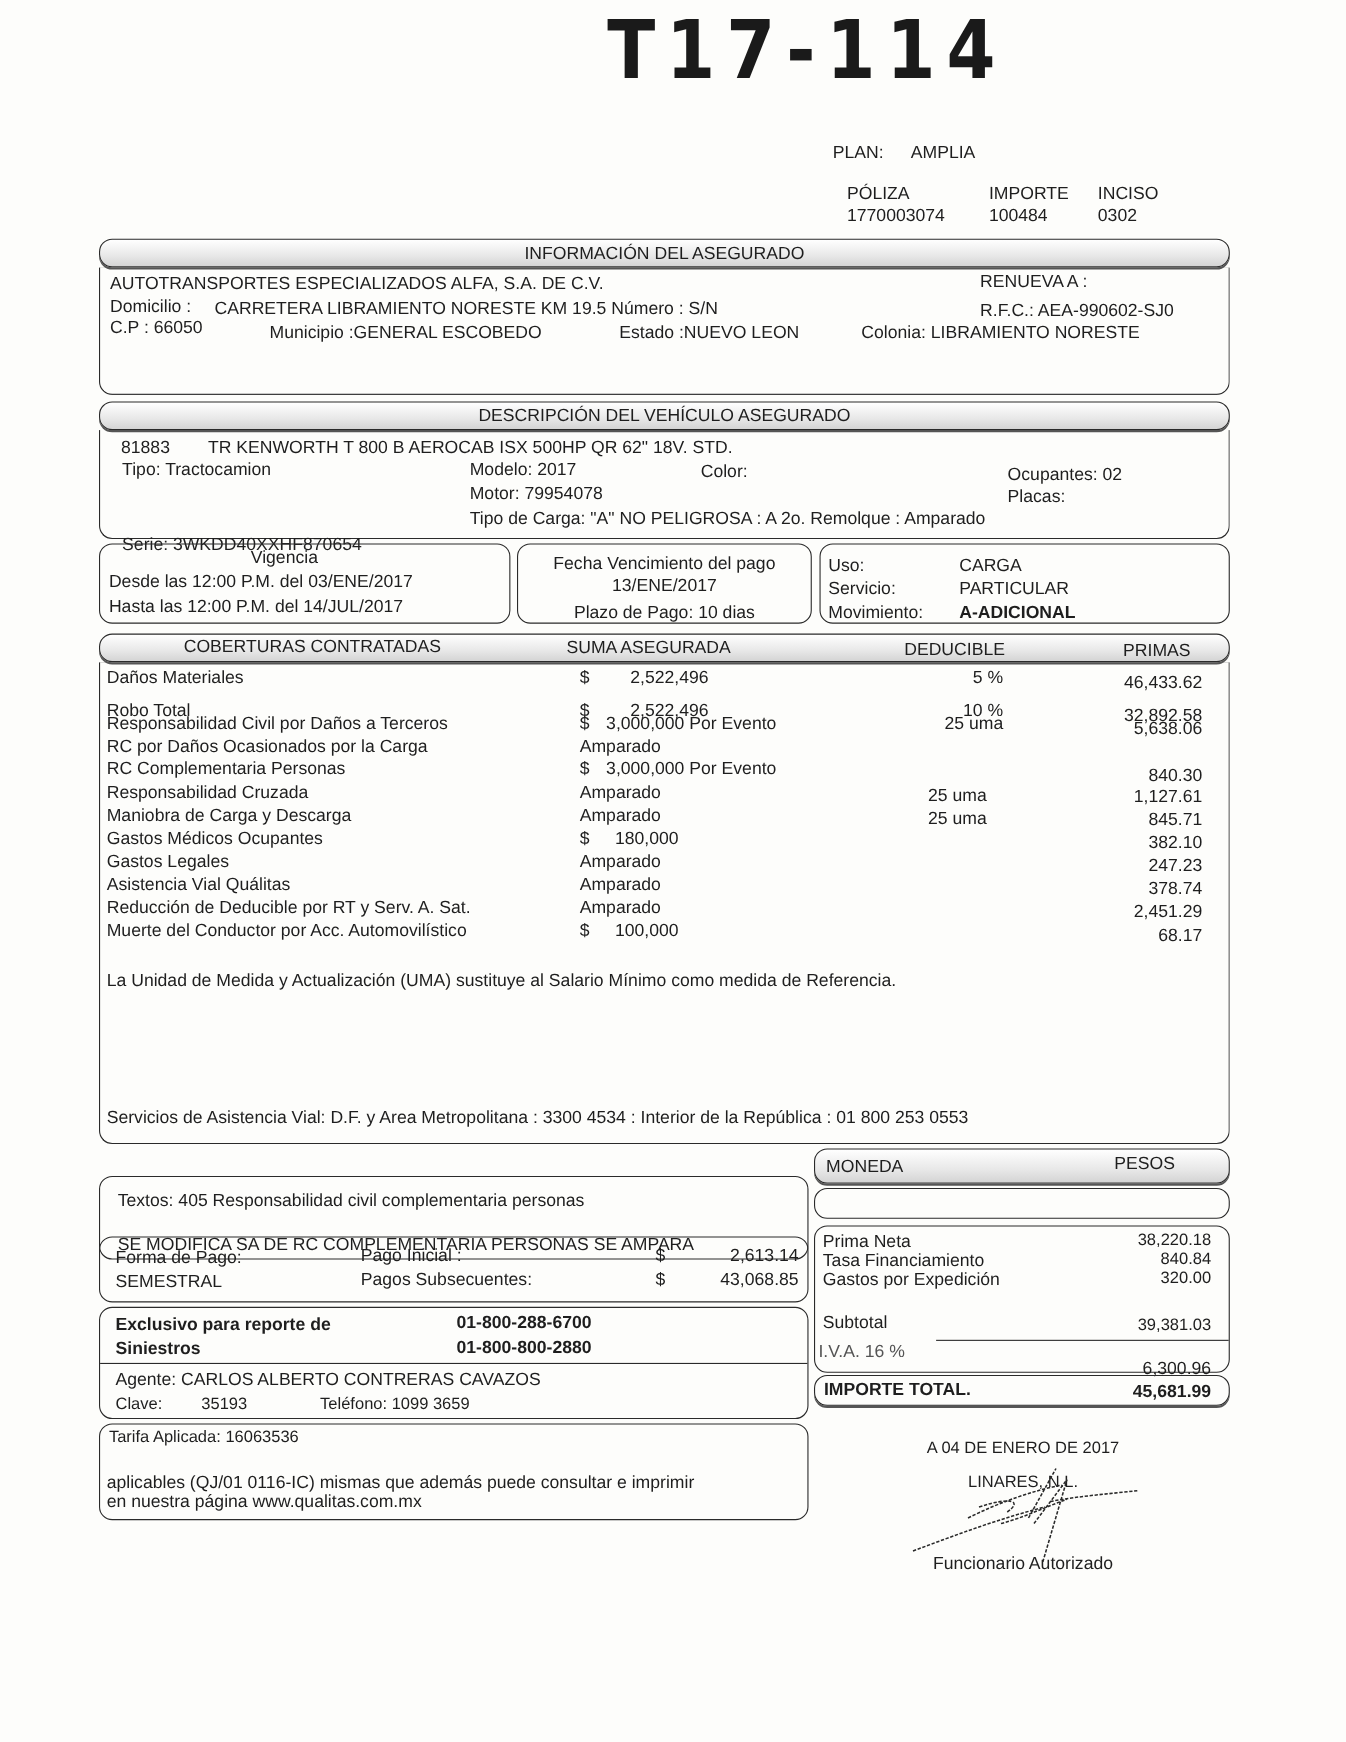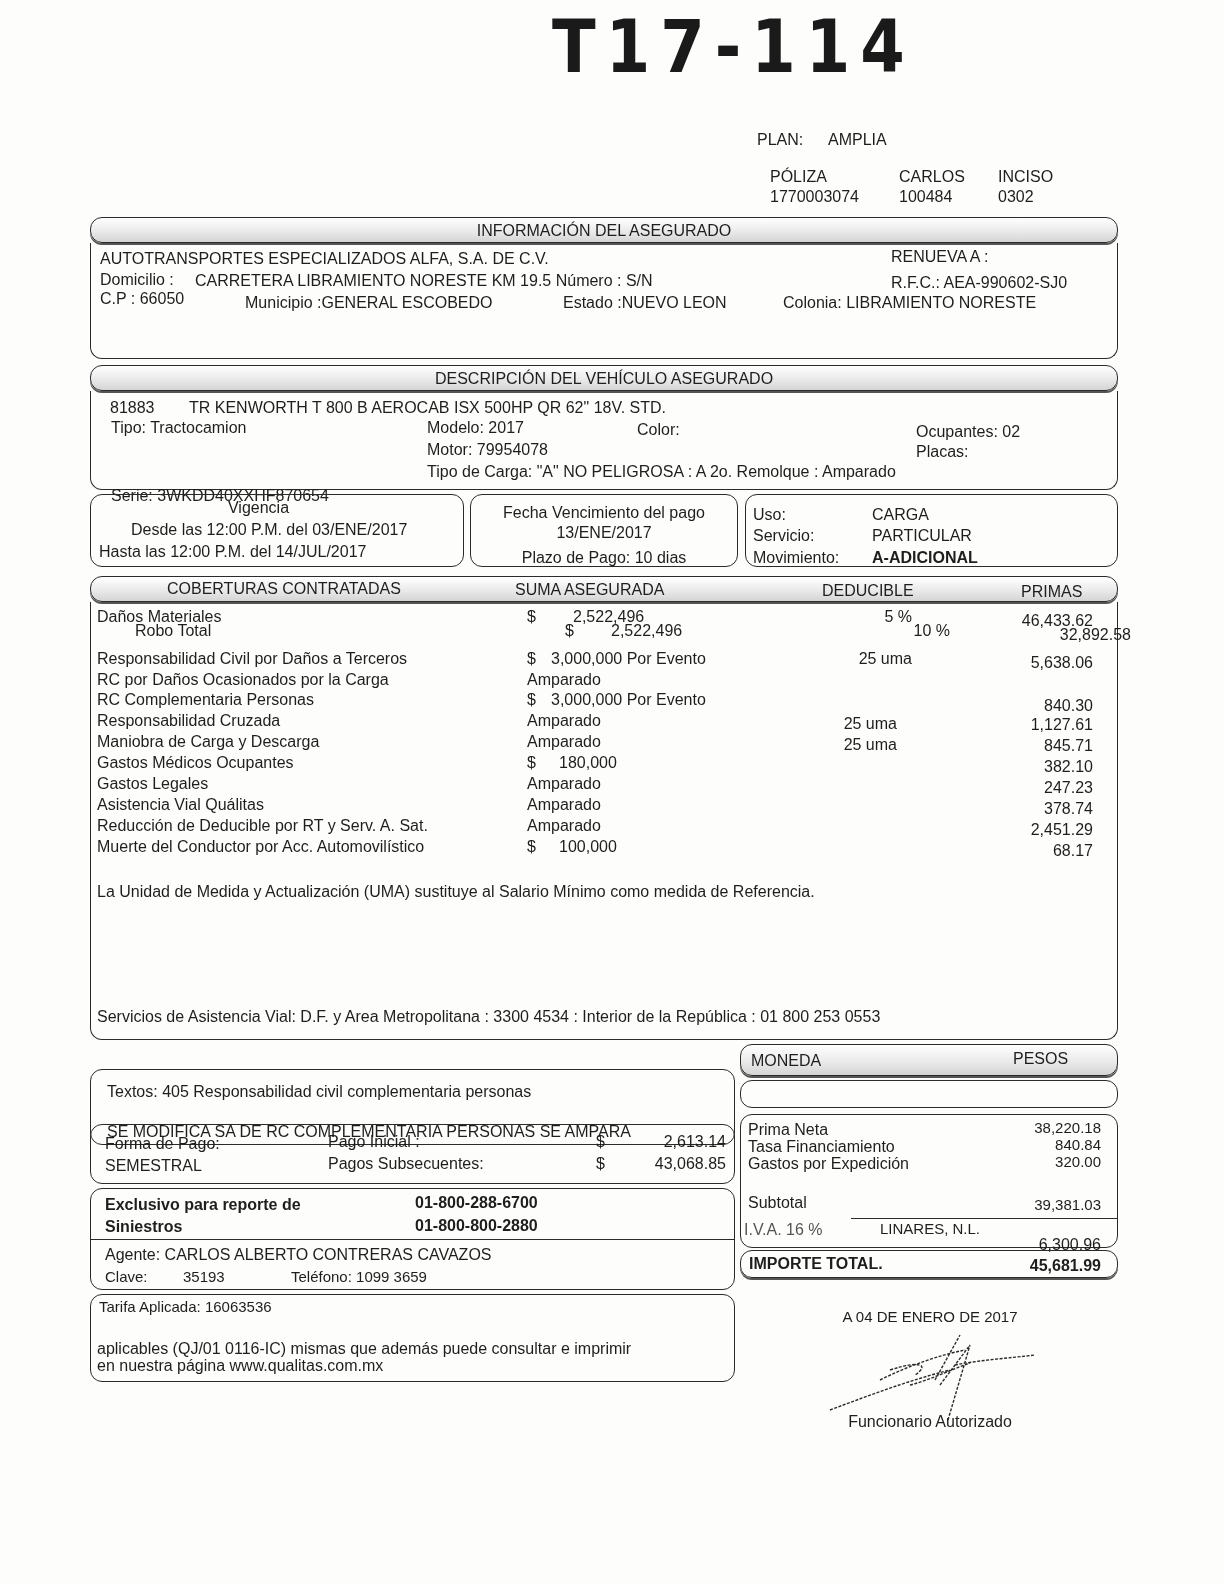--- a/index.html
+++ b/index.html
@@ -20,21 +20,21 @@
 </style>
 </head>
 <body>
 
 <div class="abs hand" style="left:552px; top:10px;">T17-114</div>
 
 <div class="t" style="left:757px; top:131px;">PLAN:</div>
 <div class="t" style="left:828px; top:131px;">AMPLIA</div>
 <div class="t" style="left:770px; top:168px;">PÓLIZA</div>
 <div class="t" style="left:770px; top:188px;">1770003074</div>
-<div class="t" style="left:899px; top:168px;">CARLOS</div>
+<div class="t" style="left:899px; top:168px;">IMPORTE</div>
 <div class="t" style="left:899px; top:188px;">100484</div>
 <div class="t" style="left:998px; top:168px;">INCISO</div>
 <div class="t" style="left:998px; top:188px;">0302</div>
 
 <div class="hdr" style="left:90px; top:217px; width:1028px; height:26px;">
   <div class="t c" style="left:0; width:100%; top:4px;">INFORMACIÓN DEL  ASEGURADO</div>
 </div>
 <div class="box" style="left:90px; top:243px; width:1028px; height:116px; border-top:none; border-radius:0 0 12px 12px;">
   <div class="t" style="left:9px; top:7px;">AUTOTRANSPORTES ESPECIALIZADOS ALFA, S.A. DE C.V.</div>
   <div class="t" style="left:800px; top:5px;">RENUEVA A :</div>
@@ -58,21 +58,21 @@
   <div class="t" style="left:336px; top:28px;">Modelo: 2017</div>
   <div class="t" style="left:336px; top:50px;">Motor: 79954078</div>
   <div class="t" style="left:546px; top:30px;">Color:</div>
   <div class="t" style="left:825px; top:32px;">Ocupantes:  02</div>
   <div class="t" style="left:825px; top:52px;">Placas:</div>
   <div class="t" style="left:336px; top:72px;">Tipo de Carga: "A" NO PELIGROSA : A 2o. Remolque : Amparado</div>
 </div>
 
 <div class="box" style="left:90px; top:494px; width:374px; height:73px;">
   <div class="t c" style="left:0; width:335px; top:4px;">Vigencia</div>
-  <div class="t" style="left:8px; top:26px;margin-left:32px;">Desde las 12:00 P.M. del  03/ENE/2017</div>
+  <div class="t" style="left:8px; top:26px;">Desde las 12:00 P.M. del  03/ENE/2017</div>
   <div class="t" style="left:8px; top:48px;">Hasta  las 12:00 P.M. del  14/JUL/2017</div>
 </div>
 
 <div class="box" style="left:470px; top:494px; width:268px; height:73px;">
   <div class="t c" style="left:0; width:100%; top:9px;">Fecha Vencimiento del pago</div>
   <div class="t c" style="left:0; width:100%; top:29px;">13/ENE/2017</div>
   <div class="t c" style="left:0; width:100%; top:54px;">Plazo de Pago: 10 dias</div>
 </div>
 
 <div class="box" style="left:745px; top:494px; width:373px; height:73px;">
@@ -92,21 +92,21 @@
 </div>
 
 <div class="box" style="left:90px; top:602px; width:1028px; height:438px; border-top:none; border-radius:0 0 12px 12px;text-decoration:underline;">
   <div class="cov-row" style="top:6px;">
     <span style="left:6px;">Daños Materiales</span>
     <span style="left:436px;">$</span>
     <span style="left:482px;">2,522,496</span>
     <span class="r" style="right:205px;">5 %</span>
     <span class="r" style="right:24px; top:4px;">46,433.62</span>
   </div>
-  <div class="cov-row" style="top:20px;margin-left:38px;">
+  <div class="cov-row" style="top:36px;">
     <span style="left:6px;">Robo Total</span>
     <span style="left:436px;">$</span>
     <span style="left:482px;">2,522,496</span>
     <span class="r" style="right:205px;">10 %</span>
     <span class="r" style="right:24px; top:4px;">32,892.58</span>
   </div>
   <div class="cov-row" style="top:48px;">
     <span style="left:6px;">Responsabilidad Civil por Daños a Terceros</span>
     <span style="left:436px;">$</span>
     <span style="left:460px;">3,000,000 Por Evento</span>
@@ -217,18 +217,18 @@
   <div class="t r sm" style="right:16px; top:81px;">39,381.03</div>
   <div class="abs" style="left:110px; right:0; top:103px; border-top:1.5px solid #2a2a2a;"></div>
   <div class="t" style="left:3px; top:106px; color:#555;">I.V.A.   16 %</div>
   <div class="t r" style="right:16px; top:121px;">6,300.96</div>
 </div>
 <div class="box" style="left:740px; top:1250px; width:378px; height:28px; box-shadow:0 2px 0 #555;">
   <div class="t b" style="left:8px; top:4px;">IMPORTE TOTAL.</div>
   <div class="t b r" style="right:16px; top:6px;">45,681.99</div>
 </div>
 
-<div class="t c sm" style="left:810px; width:240px; top:1220px;">LINARES, N.L.</div>
+<div class="t c sm" style="left:810px; width:240px; top:1339px;">LINARES, N.L.</div>
 <div class="t c sm" style="left:810px; width:240px; top:1308px;">A 04 DE ENERO DE 2017</div>
 <svg class="sig" style="left:820px; top:1325px;" width="230" height="95" viewBox="0 0 230 95">
   <path d="M10 85 C 50 70, 90 55, 130 45 M60 55 C 90 40, 120 30, 145 25 M70 45 C 100 35, 110 40, 95 50 M115 55 L 140 10 M120 60 L 150 20 M128 95 L 150 20 M135 40 C 160 35, 190 33, 215 30 M90 60 C 110 55, 130 45, 150 38" stroke="#2a2a2a" stroke-width="1.4" fill="none" stroke-dasharray="3 1.5"></path>
 </svg>
 <div class="t c" style="left:810px; width:240px; top:1413px;">Funcionario Autorizado</div>
 
 </body></html>

